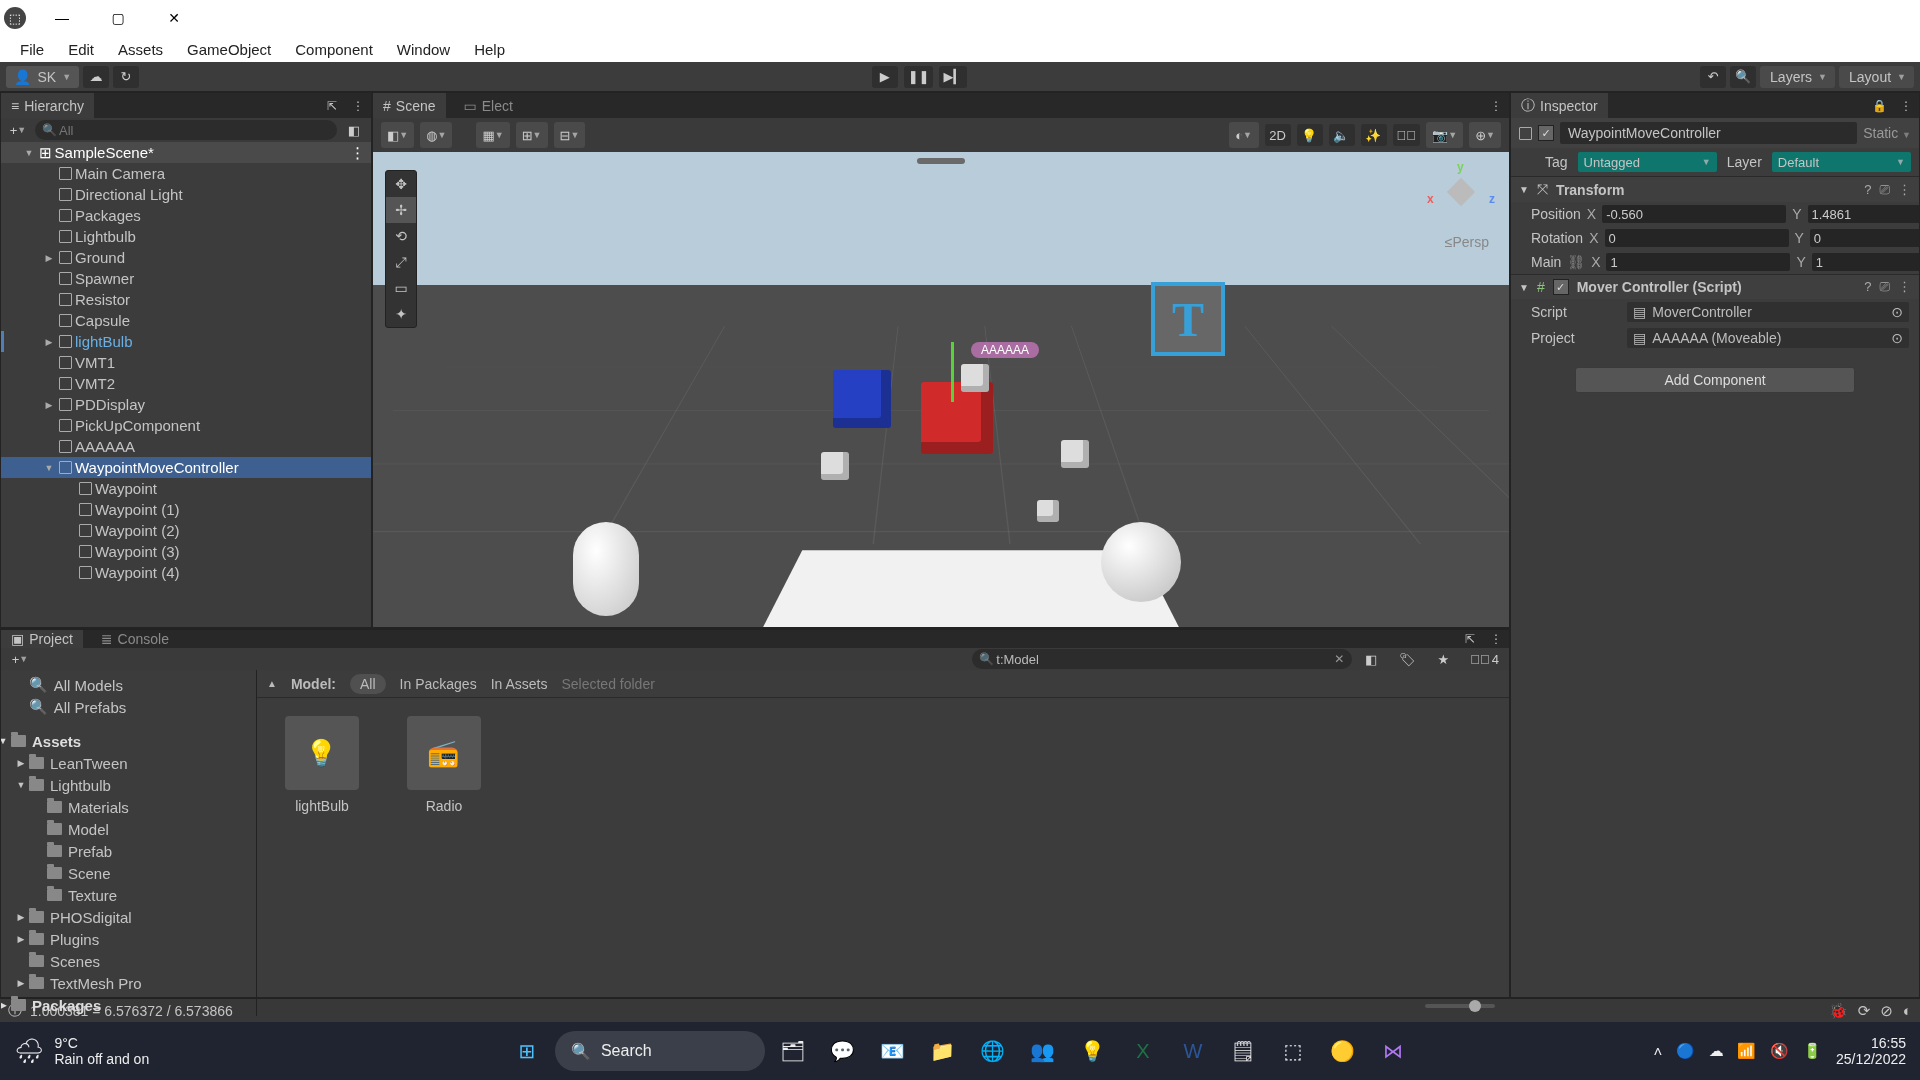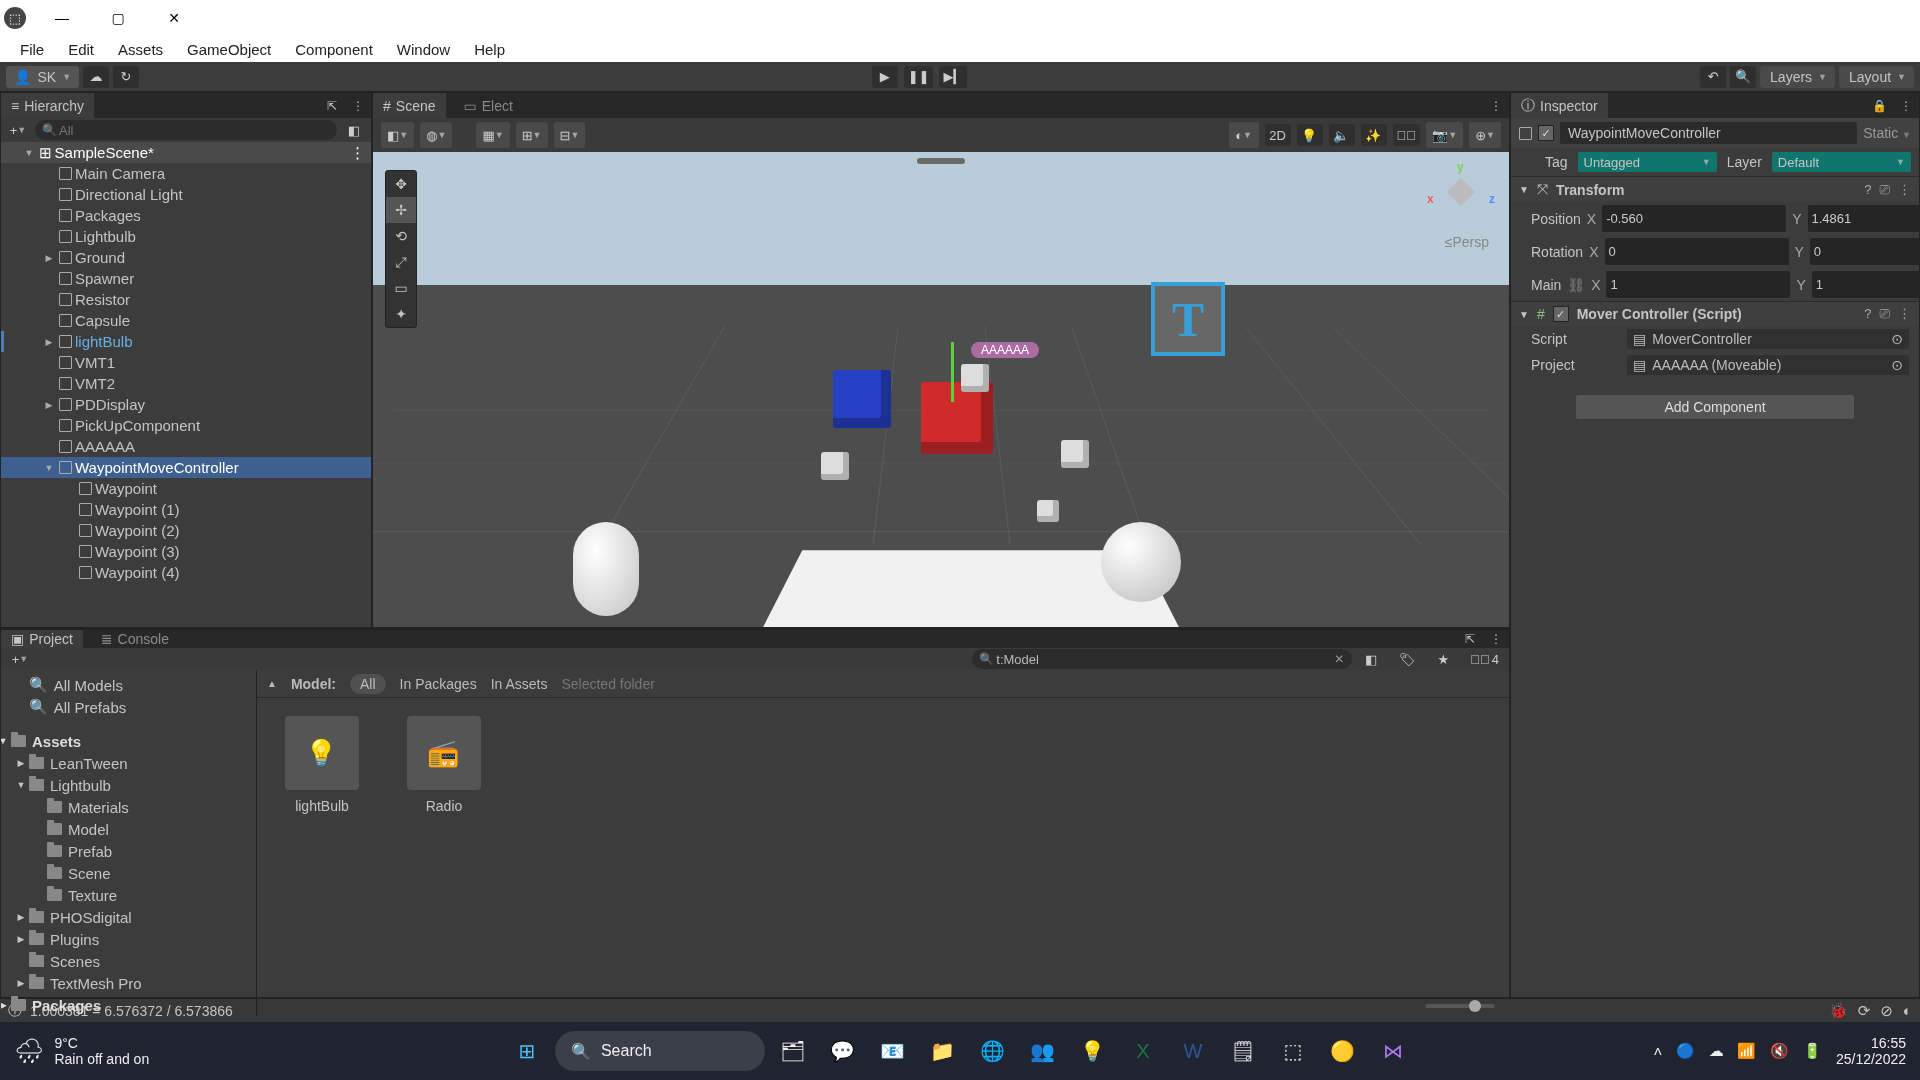--- a/index.html
+++ b/index.html
@@ -86,21 +86,21 @@
 
 .inspector{grid-row:1/3;grid-column:3;}
 .insp-body{flex:1;overflow:auto;font-size:14px;}
 .insp-row{display:flex;align-items:center;gap:6px;padding:4px 8px;}
 .insp-row.head{background:#414141;}
 .insp-check{width:16px;height:16px;background:#666;border:1px solid #222;display:inline-flex;align-items:center;justify-content:center;font-size:11px;color:#ddd;}
 .insp-name{flex:1;background:#2b2b2b;height:22px;padding:0 8px;display:flex;align-items:center;border-radius:2px;}
 .static{font-size:14px;color:#999;}
 .field-row{display:flex;align-items:center;gap:6px;padding:3px 10px 3px 20px;}
 .field-row .lbl{width:90px;}
-.num-field{flex:1;background:#252525;height:27px;border:none;color:#ccc;padding:0 4px;font-size:13px;text-align:left;border-radius:2px;}
+.num-field{flex:1;background:#252525;height:18px;border:none;color:#ccc;padding:0 4px;font-size:13px;text-align:left;border-radius:2px;}
 .axis-lbl{width:14px;text-align:right;color:#aaa;}
 .comp-header{display:flex;align-items:center;gap:8px;background:#3f3f3f;padding:4px 8px;border-top:1px solid #2a2a2a;}
 .comp-header .cname{flex:1;font-weight:600;}
 .comp-header .hicons{display:flex;gap:8px;font-size:13px;color:#aaa;}
 .script-field{flex:1;background:#303030;height:20px;display:flex;align-items:center;gap:6px;padding:0 6px;border-radius:2px;color:#bdbdbd;}
 .add-comp{display:block;margin:16px auto;background:#555;border:1px solid #3a3a3a;color:#ddd;height:26px;width:280px;border-radius:3px;font-size:14px;}
 
 
 .bottom{grid-row:2;grid-column:1/3;display:flex;flex-direction:column;}
 .bottom .panel-header{border-top:1px solid #222;}

